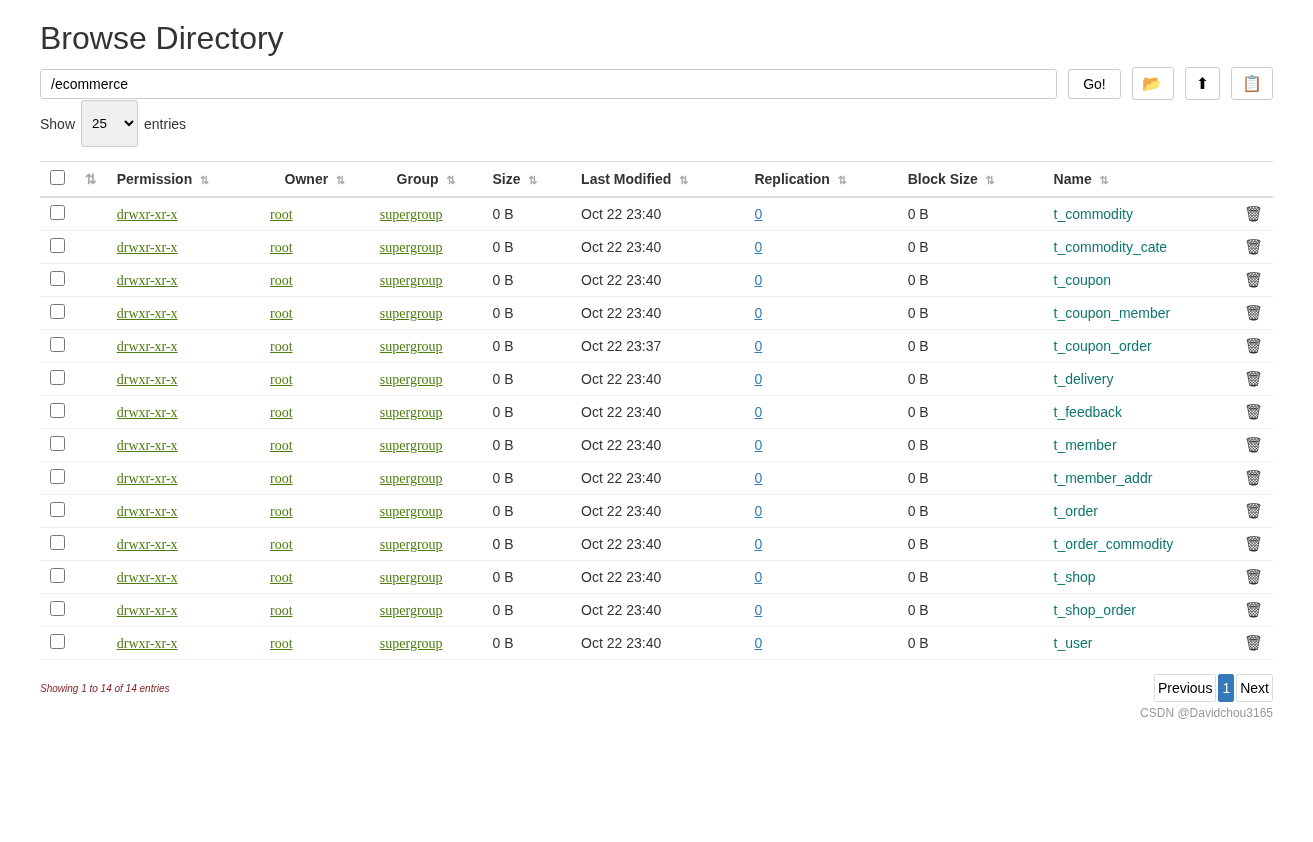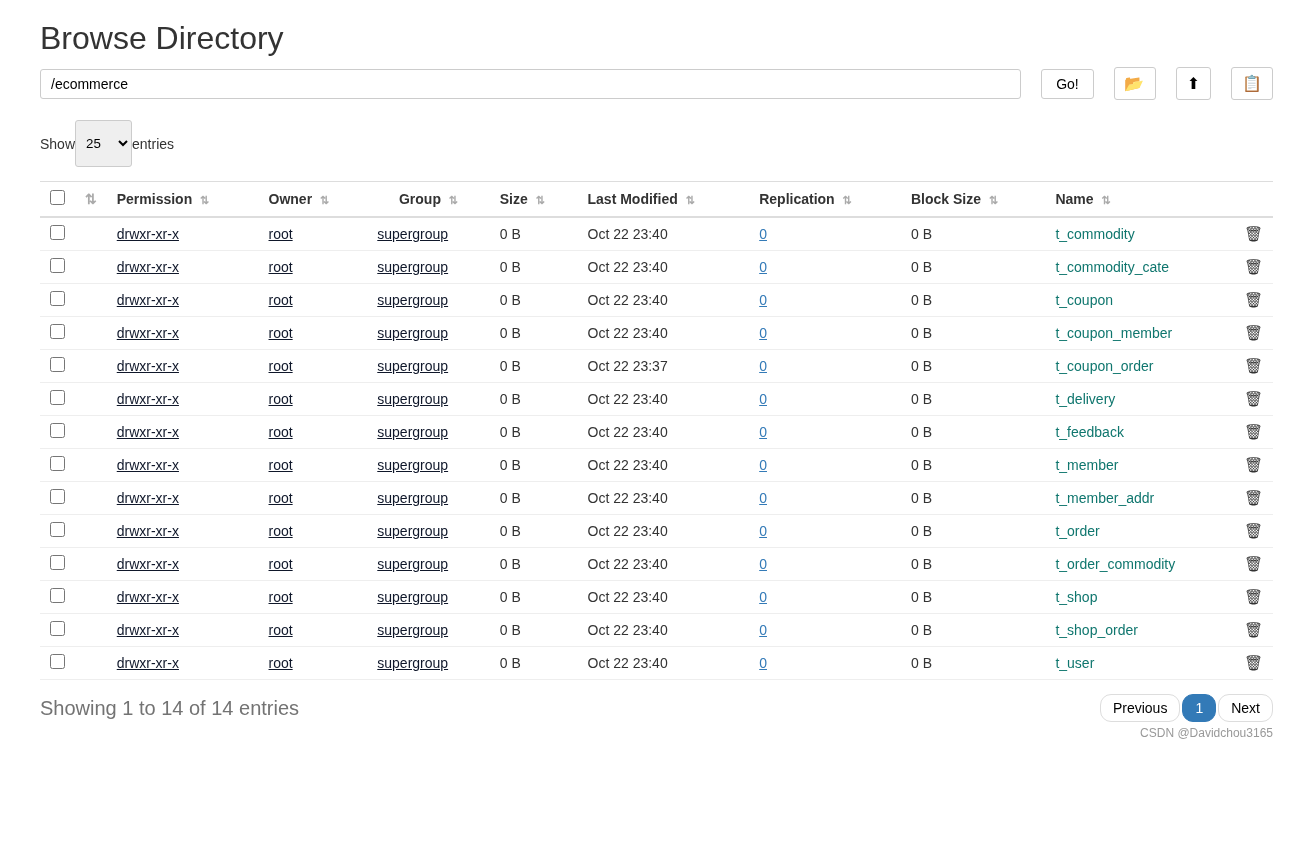--- a/index.html
+++ b/index.html
@@ -1,40 +1,40 @@
 <!DOCTYPE html>
 <html><head>
   <meta charset="utf-8">
   <style>
     * { box-sizing: border-box; margin: 0; padding: 0; }
     body { font-family: Arial, sans-serif; font-size: 14px; color: #333; background: #fff; padding: 20px 40px; }
     h1 { font-size: 32px; font-weight: 300; margin-bottom: 10px; color: #333; }
-    .toolbar { display: flex; align-items: center; margin-bottom: 20px; gap: 20px; }
+    .toolbar { display: flex; align-items: center; gap: 11px; }
     .path-input { flex: 1; padding: 6px 10px; border: 1px solid #ccc; border-radius: 3px; font-size: 14px; }
     .go-btn { padding: 6px 14px; background: #fff; border: 1px solid #ccc; border-radius: 3px; cursor: pointer; font-size: 14px; }
     .icon-btn { padding: 6px 10px; background: #fff; border: 1px solid #ccc; border-radius: 3px; cursor: pointer; font-size: 16px; }
     .controls-row { display: flex; align-items: center; justify-content: space-between; margin-bottom: 14px; }
-    .show-entries { display: flex; align-items: center; }
+    .show-entries { display: flex; align-items: center; gap: 6px; }
     .show-entries select { padding: 14px 6px; border: 1px solid #ccc; border-radius: 3px; }
     .search-area { display: flex; align-items: center; gap: 8px; }
     .search-input { padding: 5px 8px; border: 1px solid #ccc; border-radius: 3px; font-size: 14px; width: 160px; }
     table { width: 100%; border-collapse: collapse; }
     thead th { border-top: 1px solid #ddd; border-bottom: 2px solid #ddd; padding: 8px 10px; text-align: left; font-weight: bold; white-space: nowrap; }
     thead th .sort-icon { color: #aaa; margin-left: 4px; font-size: 11px; }
     tbody tr { border-bottom: 1px solid #eee; }
     tbody td { padding: 7px 10px; white-space: nowrap; }
-    .perm-link { color: #0f172a; text-decoration: underline; cursor: pointer; }
+    .perm-link { color: #4d7c0f; text-decoration: underline; cursor: pointer; font-family: Liberation Serif, serif; }
     .name-link { color: #0f766e; text-decoration: none; cursor: pointer; }
     .repl-link { color: #337ab7; text-decoration: underline; cursor: pointer; }
     .delete-btn { background: none; border: none; cursor: pointer; color: #333; font-size: 15px; }
     .checkbox { width: 15px; height: 15px; cursor: pointer; }
     .footer-row { display: flex; align-items: center; justify-content: space-between; margin-top: 14px; }
-    .showing-text { color: #737373; font-size: 20px; }
+    .showing-text { color: #7f1d1d; font-size: 10px; font-style: italic; }
     .pagination { display: flex; align-items: center; gap: 2px; }
-    .page-btn { padding: 5px 12px; border: 1px solid #ddd; background: #fff; cursor: pointer; font-size: 14px; border-radius: 11px; }
+    .page-btn { padding: 5px 3px; border: 1px solid #ddd; background: #fff; cursor: pointer; font-size: 14px; border-radius: 2px; }
     .page-btn.active { background: #337ab7; color: #fff; border-color: #337ab7; }
     .watermark { text-align: right; font-size: 12px; color: #999; margin-top: 4px; }
   </style>
 </head>
 <body>
 
 <h1>Browse Directory</h1>
 
 <div class="toolbar">
   <input class="path-input" type="text" value="/ecommerce" style="">
@@ -66,21 +66,21 @@
 <table>
   <thead>
     <tr>
       <th style="width:30px;">
         <input type="checkbox" class="checkbox" style="">
       </th>
       <th style="width:20px;">
         <span style="color:#aaa; cursor:pointer;">⇅</span>
       </th>
       <th style="cursor:pointer;">Permission <span class="sort-icon">⇅</span></th>
-      <th style="cursor:pointer;">Owner <span class="sort-icon">⇅</span></th>
+      <th style="cursor:pointer;text-align:center;">Owner <span class="sort-icon">⇅</span></th>
       <th style="cursor:pointer;text-align:center;">Group <span class="sort-icon">⇅</span></th>
       <th style="cursor:pointer;">Size <span class="sort-icon">⇅</span></th>
       <th style="cursor:pointer;">Last Modified <span class="sort-icon">⇅</span></th>
       <th style="cursor:pointer;">Replication <span class="sort-icon">⇅</span></th>
       <th style="cursor:pointer;">Block Size <span class="sort-icon">⇅</span></th>
       <th style="cursor:pointer;">Name <span class="sort-icon">⇅</span></th>
       <th style="width:30px;"></th>
     </tr>
   </thead>
   <tbody id="table-body">

